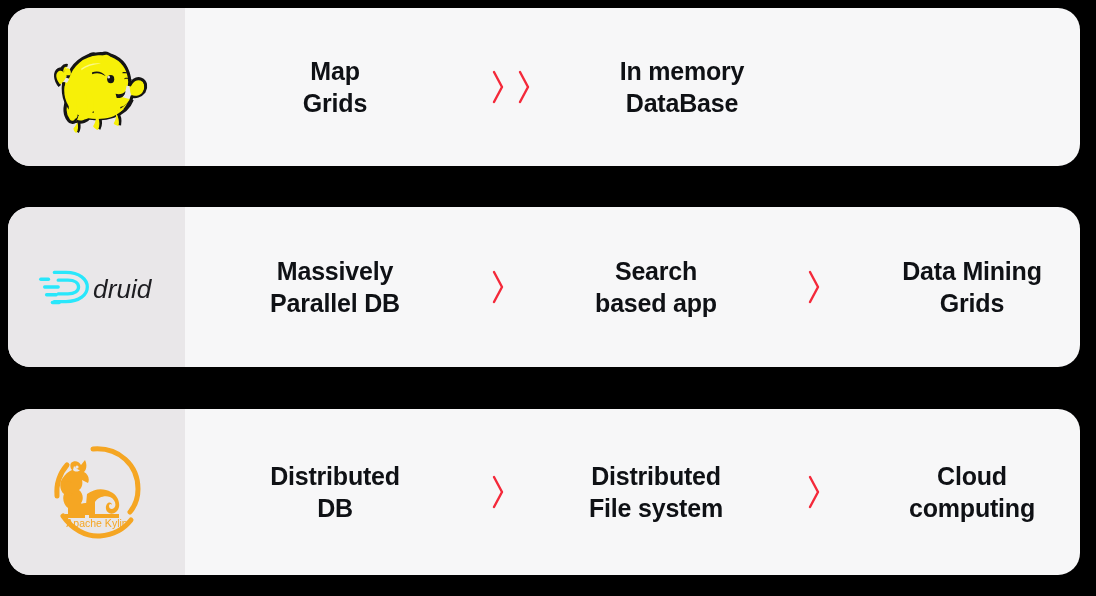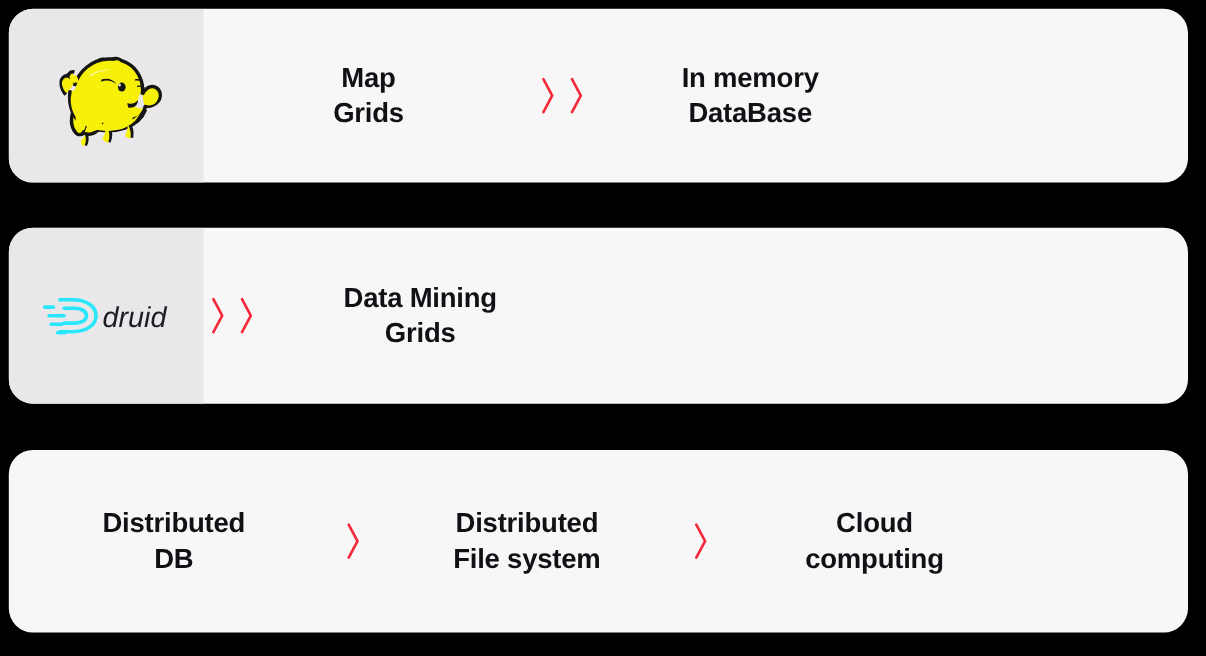--- a/index.html
+++ b/index.html
@@ -152,36 +152,62 @@
             <path d="M8 19 H16"></path>
             <path d="M12 27 H26"></path>
             <path d="M14 35 H24"></path>
             <path d="M20 43 H27"></path>
           </g>
           <text x="62" y="38" font-family="'Liberation Sans',sans-serif" font-size="27" font-style="italic" fill="#1d1d21">druid</text>
         </svg>
       </div>
     </div>
     <div class="steps">
-      <div class="chevron">
-        <svg width="16" height="40" viewBox="0 0 16 40">
-            <path d="M4 5 L12 20 L4 35" fill="none" stroke="#f4293a" stroke-width="2.4" stroke-linecap="round" stroke-linejoin="round"></path>
-          </svg>
-      </div>
+      <div class="step s-col-1">Massively
+Parallel DB</div>
+      <div class="chevron">
+        <svg width="16" height="40" viewBox="0 0 16 40">
+            <path d="M4 5 L12 20 L4 35" fill="none" stroke="#f4293a" stroke-width="2.4" stroke-linecap="round" stroke-linejoin="round"></path>
+          </svg>
+      </div>
+      <div class="step s-col-2">Search
+based app</div>
       <div class="chevron">
         <svg width="16" height="40" viewBox="0 0 16 40">
             <path d="M4 5 L12 20 L4 35" fill="none" stroke="#f4293a" stroke-width="2.4" stroke-linecap="round" stroke-linejoin="round"></path>
           </svg>
       </div>
       <div class="step s-col-3">Data Mining
 Grids</div>
     </div>
   </div>
 
   <div class="card card-3">
+    <div class="logo-panel">
+      <div class="logo-box">
+        <svg class="kylin-svg" viewBox="0 0 112 112" aria-label="apache kylin">
+          <g fill="none" stroke="#f5a623" stroke-width="5" stroke-linecap="round">
+            <path d="M52 13 C78 11 97 29 97 53 C97 62 94 70 89 76"></path>
+            <path d="M22 80 C31 93 45 101 59 100 C72 99 83 93 90 84"></path>
+            <path d="M16 60 C15 48 19 37 26 29"></path>
+          </g>
+          <g fill="#f5a623">
+            <path d="M30 27 C33 24 38 25 40 29 L44 24 C46 28 46 33 43 36 C47 38 49 43 47 47 L41 44 C42 48 41 52 38 54 C42 57 43 63 40 67 C43 70 44 75 41 79 L27 79 L27 72 C23 69 21 63 23 58 C19 55 18 48 21 43 C24 38 28 35 31 34 C29 32 29 29 30 27 Z"></path>
+            <path d="M33 30 C35 32 37 34 39 34 C37 36 34 36 32 34 Z" fill="#e9e7e9"></path>
+            <circle cx="36" cy="31" r="1.6" fill="#e9e7e9"></circle>
+            <path d="M46 58 C54 52 63 52 70 56 C76 59 79 65 78 71 C77 76 72 79 68 77 C64 75 64 69 67 67 C69 66 71 67 71 69 C70 67 68 68 68 70 C68 73 71 74 73 72 C76 69 74 63 69 61 C64 59 57 61 54 66 L54 79 L44 79 Z"></path>
+            <path d="M40 68 C44 66 49 67 52 70 L52 79 L40 79 Z"></path>
+            <path d="M24 78 L44 78 L44 82 L24 82 Z"></path>
+            <path d="M48 78 L78 78 L78 82 L48 82 Z"></path>
+            <path d="M26 45 C23 48 22 53 25 57 C27 60 31 60 33 58 C30 58 28 56 28 53 C28 50 29 47 31 46 Z"></path>
+          </g>
+          <text x="56" y="91" text-anchor="middle" font-family="'Liberation Sans',sans-serif" font-size="10.5" fill="#f5a623">Apache Kylin</text>
+        </svg>
+      </div>
+    </div>
     <div class="steps">
       <div class="step s-col-1">Distributed
 DB</div>
       <div class="chevron">
         <svg width="16" height="40" viewBox="0 0 16 40">
             <path d="M4 5 L12 20 L4 35" fill="none" stroke="#f4293a" stroke-width="2.4" stroke-linecap="round" stroke-linejoin="round"></path>
           </svg>
       </div>
       <div class="step s-col-2">Distributed
 File system</div>

